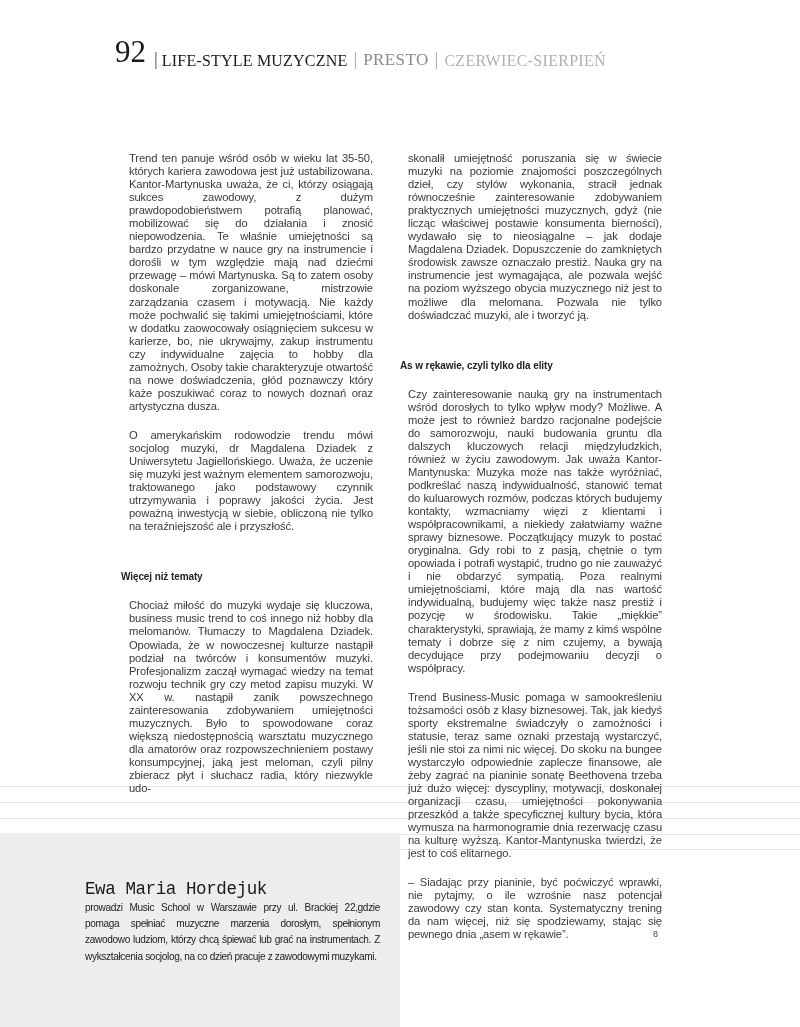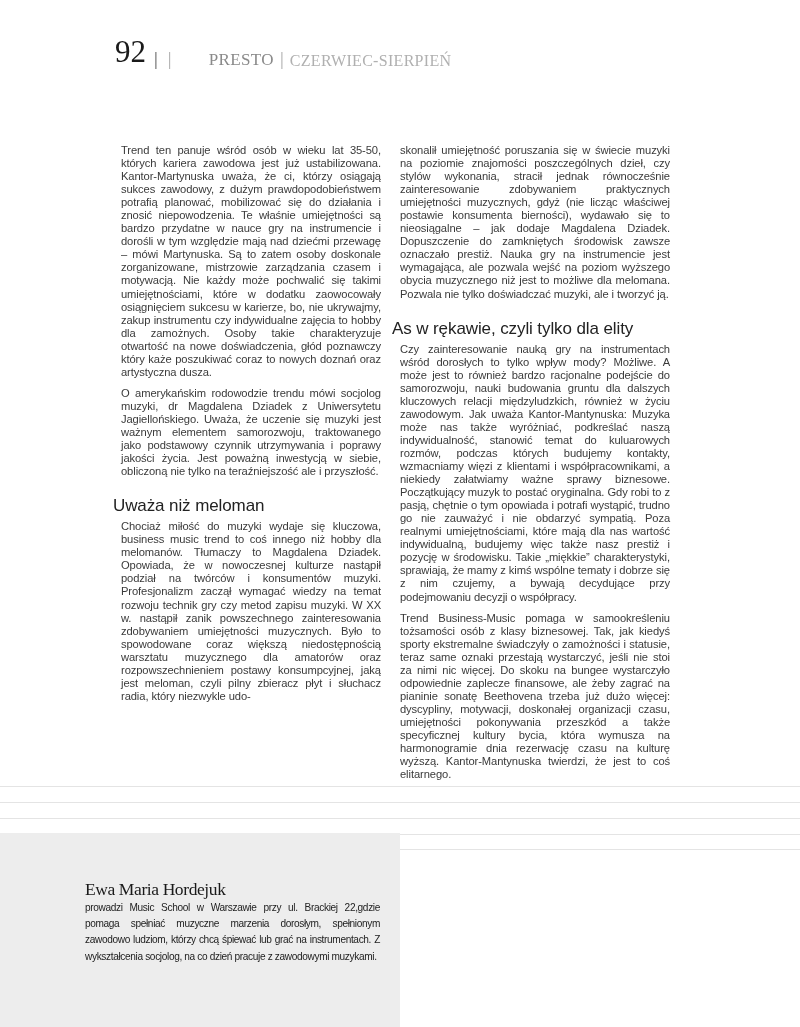--- a/index.html
+++ b/index.html
@@ -10,90 +10,92 @@
   }
   .header {
     position: absolute; left: 115px; top: 36px; height: 34px;
     display: flex; align-items: flex-end; white-space: nowrap;
     font-family: "Liberation Serif", serif;
   }
   .pg-num { font-size: 31px; color: #1a1a1a; letter-spacing: 0; }
   .sep { font-size: 19px; color: #555; margin: 0 4px 0 8px; }
   .sep.light { color: #aaa; margin: 0 6px 0 6px; }
   .sec { font-size: 16px; color: #1a1a1a; letter-spacing: 0.2px; }
-  .mag { font-size: 17px; color: #8a8a8a; letter-spacing: 0.4px; margin-left: 31px; }
+  .mag { font-size: 17px; color: #8a8a8a; letter-spacing: 0.4px; }
   .issue { font-size: 16px; color: #b0b0b0; letter-spacing: 0.3px; }
 
   .staff-line {
     position: absolute; left: 0; right: 0; height: 1px; background: #e4e4e4;
   }
 
   .col {
     position: absolute; top: 136px;
     font-family: "Liberation Sans", sans-serif;
     font-size: 11.2px; line-height: 13.05px; color: #3a3a3a;
     text-align: justify; hyphens: manual;
     letter-spacing: -0.1px;
   }
   .col.c1 { left: 113px; width: 276px; }
   .col.c2 { left: 392px; width: 286px; }
-  .col p { margin: 8px; }
+  .col p { margin: 16px; }
   .col h3 {
-    margin: 0; font-size: 17px; line-height: 13.05px; font-weight: normal; color: #222;
+    margin: 8px; font-size: 10px; line-height: 13.05px; font-weight: bold; color: #222;
   }
   .gap { height: 13px; }
   .endmark {
     float: right; font-size: 9px; color: #444; margin-right: 4px;
   }
 
   .bio-box {
     position: absolute; left: 0; top: 833px; width: 400px; height: 194px;
     background: #ededed;
   }
   .bio-name {
     position: absolute; left: 85px; top: 879px;
-    font-family: Liberation Serif, serif; font-size: 17.5px;
+    font-family: Liberation Mono, monospace; font-size: 17.5px;
     color: #1a1a1a; letter-spacing: -0.4px; white-space: nowrap;
   }
   .bio-text {
     position: absolute; left: 85px; top: 900px; width: 295px;
     font-family: Liberation Sans, sans-serif; font-size: 10.1px; line-height: 16.2px;
     color: #222; letter-spacing: -0.35px; text-align: justify;
   }
 </style>
 </head>
 <body>
 
 <div class="header">
   <span class="pg-num">92</span>
   <span class="sep">|</span>
+  <span class="sec">LIFE-STYLE MUZYCZNE</span>
   <span class="sep light">|</span>
   <span class="mag">PRESTO</span>
   <span class="sep light">|</span>
   <span class="issue">CZERWIEC-SIERPIEŃ</span>
 </div>
 
 <div class="staff-line" style="top:786px"></div>
 <div class="staff-line" style="top:802px"></div>
 <div class="staff-line" style="top:818px"></div>
 <div class="staff-line" style="top:834px"></div>
 <div class="staff-line" style="top:849px"></div>
 
 <div class="bio-box"></div>
 
 <div class="col c1">
   <p>Trend ten panuje wśród osób w wieku lat 35-50, których kariera zawodowa jest już ustabilizowana. Kantor-Martynuska uważa, że ci, którzy osiągają sukces zawodowy, z dużym prawdopodobieństwem potrafią planować, mobilizować się do działania i znosić niepowodzenia. Te właśnie umiejętności są bardzo przydatne w nauce gry na instrumencie i dorośli w tym względzie mają nad dziećmi przewagę – mówi Martynuska. Są to zatem osoby doskonale zorganizowane, mistrzowie zarządzania czasem i motywacją. Nie każdy może pochwalić się takimi umiejętnościami, które w dodatku zaowocowały osiągnięciem sukcesu w karierze, bo, nie ukrywajmy, zakup instrumentu czy indywidualne zajęcia to hobby dla zamożnych. Osoby takie charakteryzuje otwartość na nowe doświadczenia, głód poznawczy który każe poszukiwać coraz to nowych doznań oraz artystyczna dusza.</p>
   <p>O amerykańskim rodowodzie trendu mówi socjolog muzyki, dr Magdalena Dziadek z Uniwersytetu Jagiellońskiego. Uważa, że uczenie się muzyki jest ważnym elementem samorozwoju, traktowanego jako podstawowy czynnik utrzymywania i poprawy jakości życia. Jest poważną inwestycją w siebie, obliczoną nie tylko na teraźniejszość ale i przyszłość.</p>
   <div class="gap"></div>
-  <h3>Uważa niż meloman</h3>
+  <h3>Więcej niż tematy</h3>
   <p>Chociaż miłość do muzyki wydaje się kluczowa, business music trend to coś innego niż hobby dla melomanów. Tłumaczy to Magdalena Dziadek. Opowiada, że w nowoczesnej kulturze nastąpił podział na twórców i konsumentów muzyki. Profesjonalizm zaczął wymagać wiedzy na temat rozwoju technik gry czy metod zapisu muzyki. W XX w. nastąpił zanik powszechnego zainteresowania zdobywaniem umiejętności muzycznych. Było to spowodowane coraz większą niedostępnością warsztatu muzycznego dla amatorów oraz rozpowszechnieniem postawy konsumpcyjnej, jaką jest meloman, czyli pilny zbieracz płyt i słuchacz radia, który niezwykle udo-</p>
 </div>
 
 <div class="col c2">
   <p>skonalił umiejętność poruszania się w świecie muzyki na poziomie znajomości poszczególnych dzieł, czy stylów wykonania, stracił jednak równocześnie zainteresowanie zdobywaniem praktycznych umiejętności muzycznych, gdyż (nie licząc właściwej postawie konsumenta bierności), wydawało się to nieosiągalne – jak dodaje Magdalena Dziadek. Dopuszczenie do zamkniętych środowisk zawsze oznaczało prestiż. Nauka gry na instrumencie jest wymagająca, ale pozwala wejść na poziom wyższego obycia muzycznego niż jest to możliwe dla melomana. Pozwala nie tylko doświadczać muzyki, ale i tworzyć ją.</p>
   <div class="gap"></div>
   <h3>As w rękawie, czyli tylko dla elity</h3>
   <p>Czy zainteresowanie nauką gry na instrumentach wśród dorosłych to tylko wpływ mody? Możliwe. A może jest to również bardzo racjonalne podejście do samorozwoju, nauki budowania gruntu dla dalszych kluczowych relacji międzyludzkich, również w życiu zawodowym. Jak uważa Kantor-Mantynuska: Muzyka może nas także wyróżniać, podkreślać naszą indywidualność, stanowić temat do kuluarowych rozmów, podczas których budujemy kontakty, wzmacniamy więzi z klientami i współpracownikami, a niekiedy załatwiamy ważne sprawy biznesowe. Początkujący muzyk to postać oryginalna. Gdy robi to z pasją, chętnie o tym opowiada i potrafi wystąpić, trudno go nie zauważyć i nie obdarzyć sympatią. Poza realnymi umiejętnościami, które mają dla nas wartość indywidualną, budujemy więc także nasz prestiż i pozycję w środowisku. Takie „miękkie” charakterystyki, sprawiają, że mamy z kimś wspólne tematy i dobrze się z nim czujemy, a bywają decydujące przy podejmowaniu decyzji o współpracy.</p>
   <p>Trend Business-Music pomaga w samookreśleniu tożsamości osób z klasy biznesowej. Tak, jak kiedyś sporty ekstremalne świadczyły o zamożności i statusie, teraz same oznaki przestają wystarczyć, jeśli nie stoi za nimi nic więcej. Do skoku na bungee wystarczyło odpowiednie zaplecze finansowe, ale żeby zagrać na pianinie sonatę Beethovena trzeba już dużo więcej: dyscypliny, motywacji, doskonałej organizacji czasu, umiejętności pokonywania przeszkód a także specyficznej kultury bycia, która wymusza na harmonogramie dnia rezerwację czasu na kulturę wyższą. Kantor-Mantynuska twierdzi, że jest to coś elitarnego.</p>
+  <p><span>– Siadając przy pianinie, być poćwiczyć wprawki, nie pytajmy, o ile wzrośnie nasz potencjał zawodowy czy stan konta. Systematyczny trening da nam więcej, niż się spodziewamy, stając się pewnego dnia „asem w rękawie”.</span><span class="endmark">8</span></p>
 </div>
 
 <div class="bio-name">Ewa Maria Hordejuk</div>
 <div class="bio-text">prowadzi Music School w Warszawie przy ul. Brackiej 22,gdzie pomaga spełniać muzyczne marzenia dorosłym, spełnionym zawodowo ludziom, którzy chcą śpiewać lub grać na instrumentach. Z wykształcenia socjolog, na co dzień pracuje z zawodowymi muzykami.</div>
 
 </body></html>

